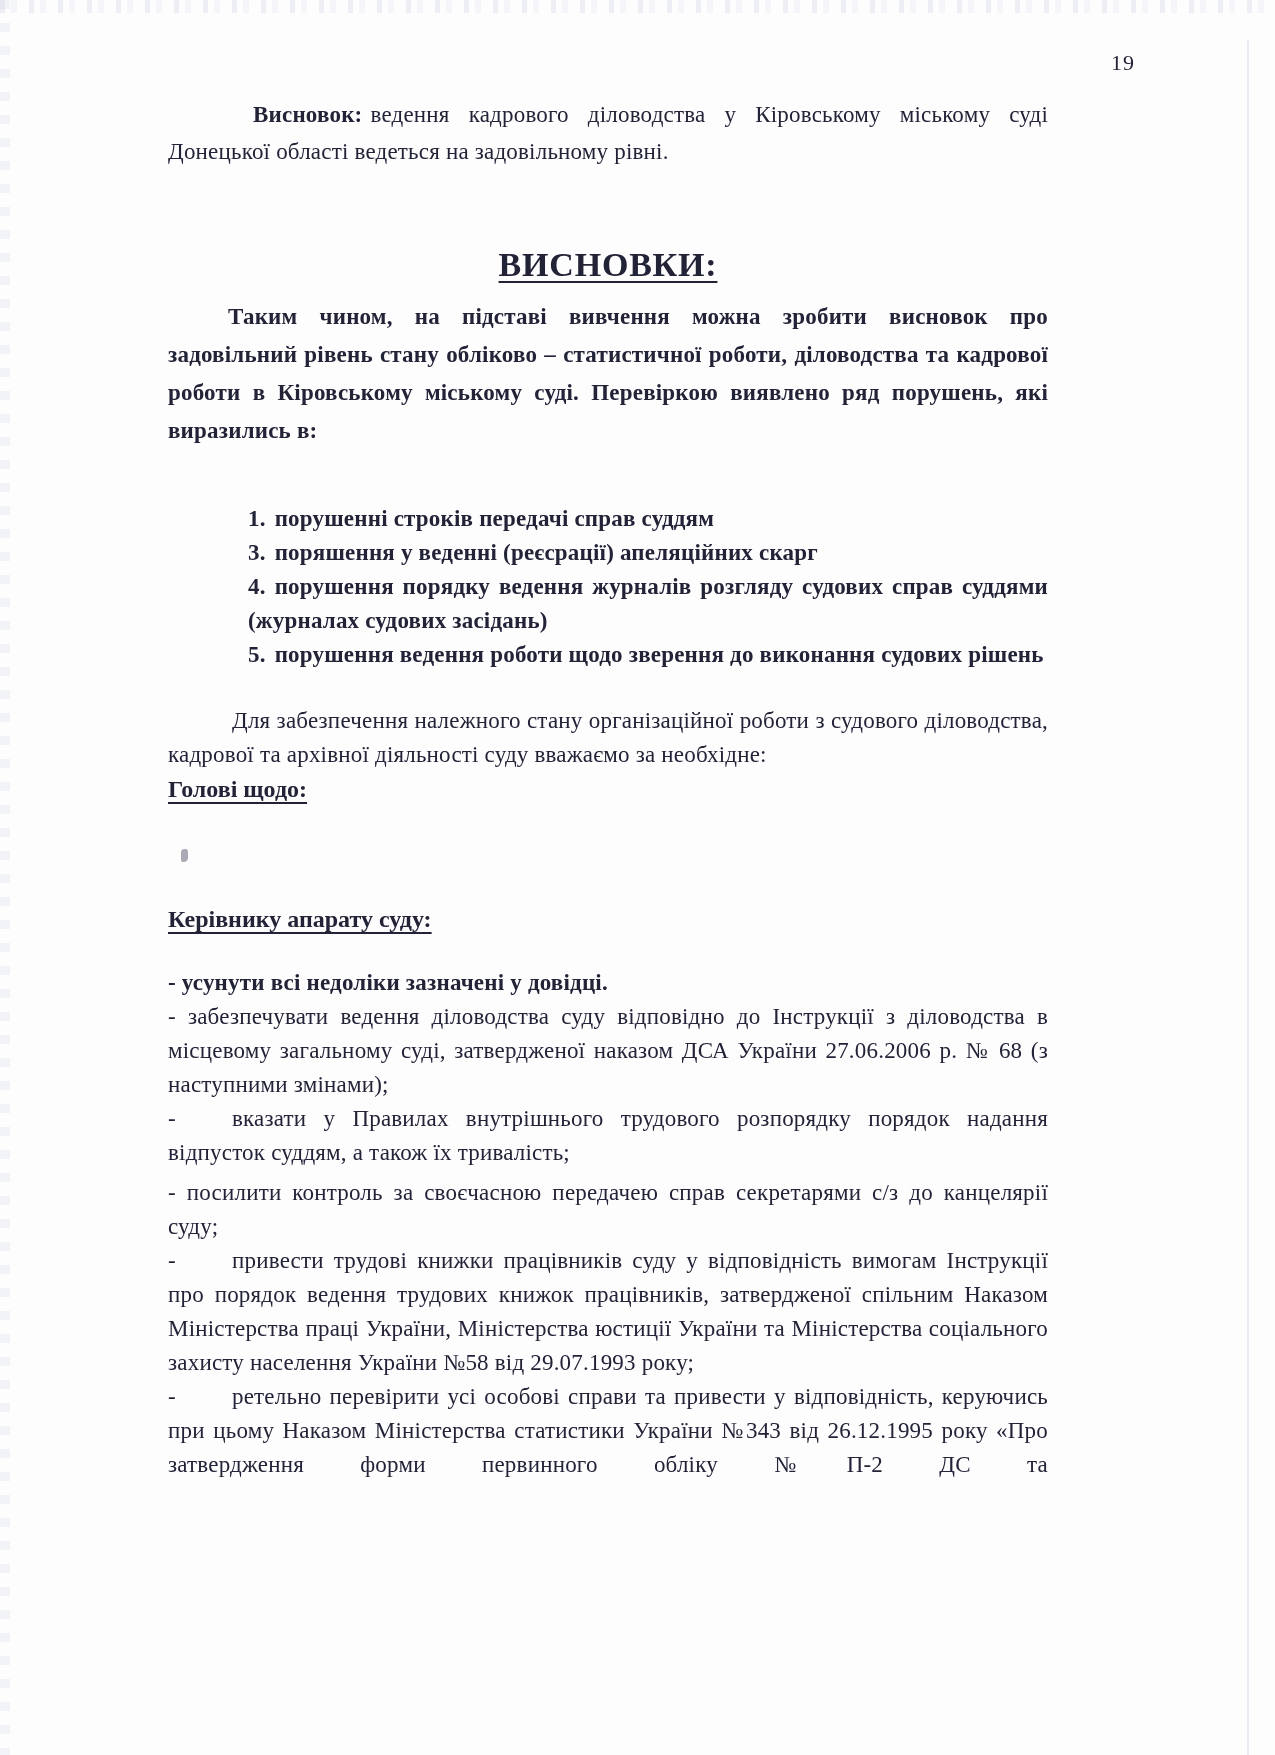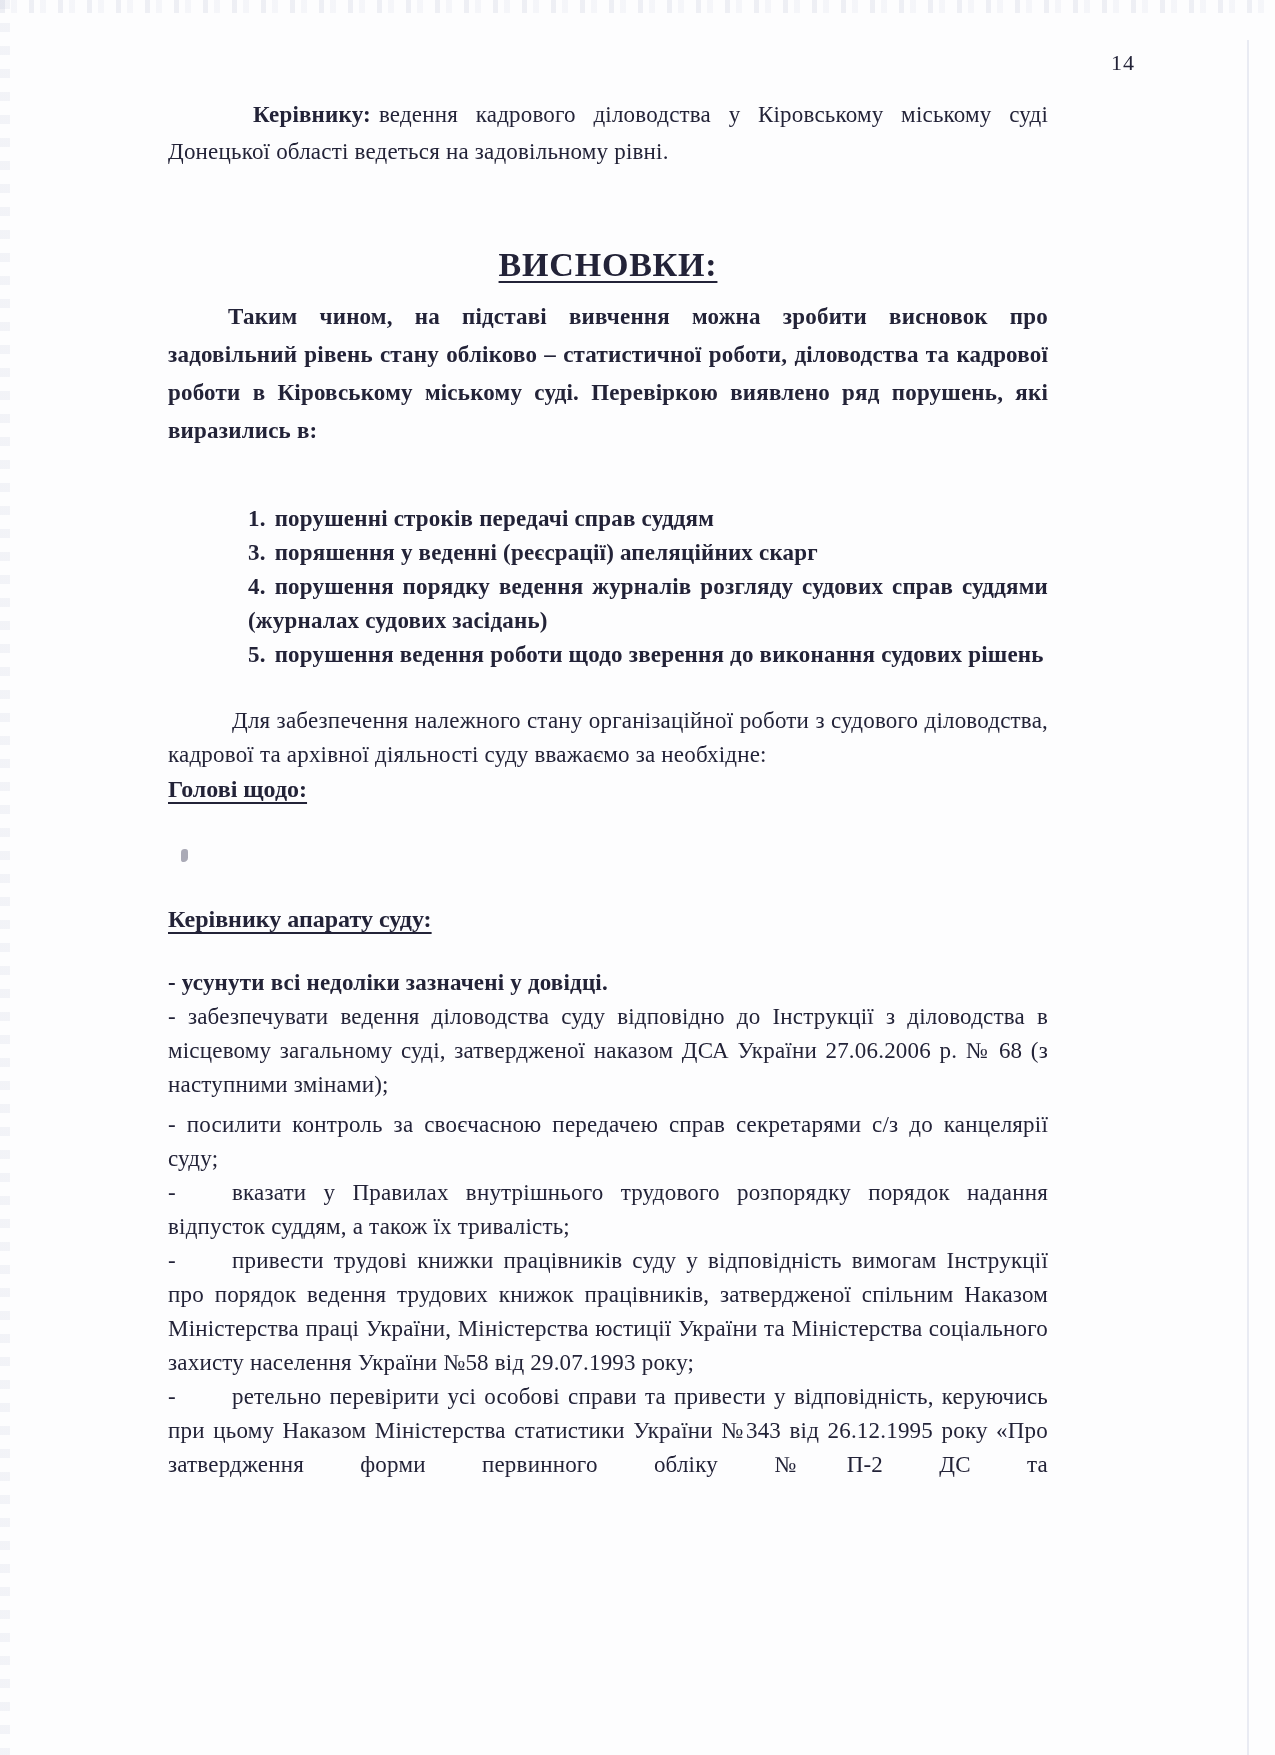--- a/index.html
+++ b/index.html
@@ -77,25 +77,25 @@
   .mt6  { margin-top: 6px; }
 </style>
 </head>
 <body>
 
 <div class="page">
   <div class="scan-noise-top"></div>
   <div class="scan-noise-left"></div>
   <div class="scan-edge-right"></div>
 
-  <div class="pagenum">14</div>
+  <div class="pagenum">19</div>
 
   <div class="content">
 
-    <p class="p lh37 ind85 mt96"><span class="label-b">Керівнику:</span><span>ведення кадрового діловодства у Кіровському міському суді Донецької області ведеться на задовільному рівні.</span></p>
+    <p class="p lh37 ind85 mt96"><span class="label-b">Висновок:</span><span>ведення кадрового діловодства у Кіровському міському суді Донецької області ведеться на задовільному рівні.</span></p>
 
     <div class="heading mt78">ВИСНОВКИ:</div>
 
     <p class="p lh38 bold ind60 mt16">Таким чином, на підставі вивчення можна зробити висновок про задовільний рівень стану обліково – статистичної роботи, діловодства та кадрової роботи в Кіровському міському суді. Перевіркою виявлено ряд порушень, які виразились в:</p>
 
     <div class="list mt52">
       <p class="li"><span class="num">1.</span><span>порушенні строків передачі справ суддям</span></p>
       <p class="li"><span class="num">3.</span><span>поряшення у веденні (реєсрації) апеляційних скарг</span></p>
       <p class="li"><span class="num">4.</span><span>порушення порядку ведення журналів розгляду судових справ суддями (журналах судових засідань)</span></p>
       <p class="li"><span class="num">5.</span><span>порушення ведення роботи щодо зверення до виконання судових рішень</span></p>
@@ -104,19 +104,19 @@
     <p class="p ind64 mt32">Для забезпечення належного стану організаційної роботи з судового діловодства, кадрової та архівної діяльності суду вважаємо за необхідне:</p>
 
     <div class="h2">Голові щодо:</div>
 
     <p class="p mt30"><span class="speck"></span></p>
 
     <div class="h2 mt32">Керівнику апарату суду:</div>
 
     <p class="p bold mt30">- усунути всі недоліки зазначені у довідці.</p>
     <p class="p">- забезпечувати ведення діловодства суду відповідно до Інструкції з діловодства в місцевому загальному суді, затвердженої наказом ДСА України 27.06.2006 р. № 68 (з наступними змінами);</p>
+    <p class="p"><span class="dash-tab">-</span><span>вказати у Правилах внутрішнього трудового розпорядку порядок надання відпусток суддям, а також їх тривалість;</span></p>
     <p class="p mt6">- посилити контроль за своєчасною передачею справ секретарями с/з до канцелярії суду;</p>
-    <p class="p"><span class="dash-tab">-</span><span>вказати у Правилах внутрішнього трудового розпорядку порядок надання відпусток суддям, а також їх тривалість;</span></p>
     <p class="p"><span class="dash-tab">-</span><span>привести трудові книжки працівників суду у відповідність вимогам Інструкції про порядок ведення трудових книжок працівників, затвердженої спільним Наказом Міністерства праці України, Міністерства юстиції України та Міністерства соціального захисту населення України №58 від 29.07.1993 року;</span></p>
     <p class="p force-just"><span class="dash-tab">-</span><span>ретельно перевірити усі особові справи та привести у відповідність, керуючись при цьому Наказом Міністерства статистики України №343 від 26.12.1995 року «Про затвердження форми первинного обліку №П-2 ДС та</span></p>
 
   </div>
 </div>
 
 </body></html>

